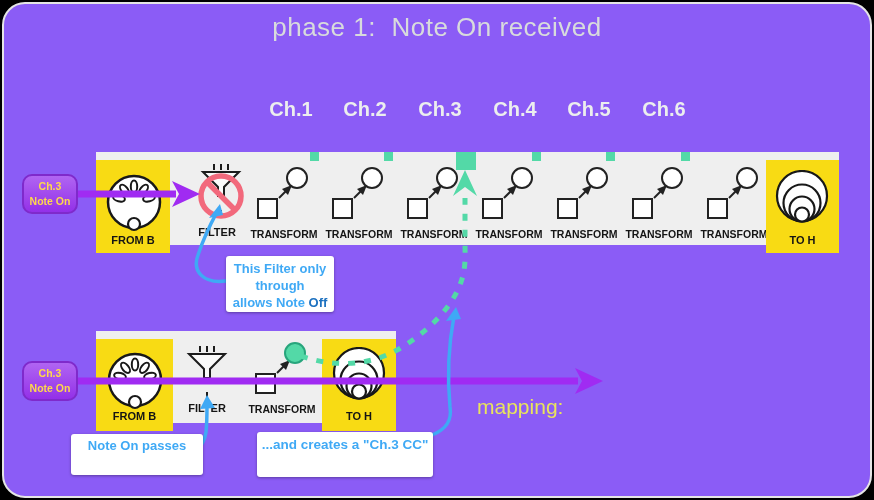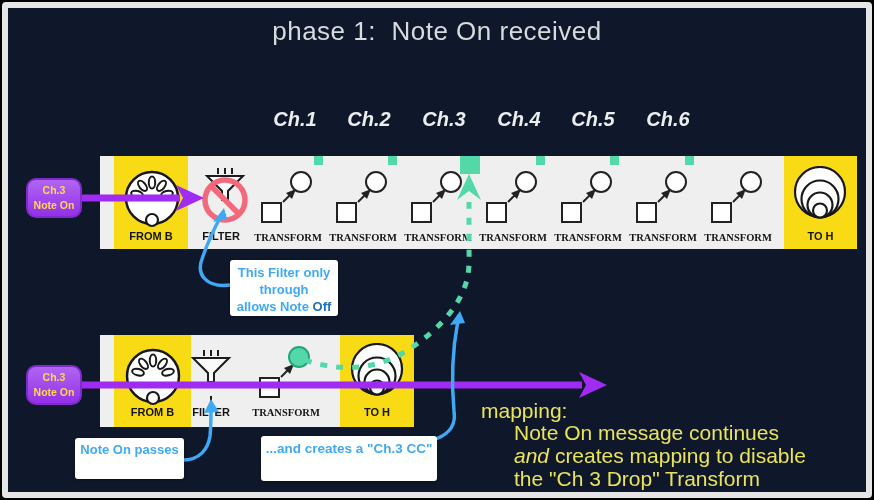--- a/index.html
+++ b/index.html
@@ -1,34 +1,34 @@
 <!DOCTYPE html>
 <html><head>
 <meta charset="utf-8">
 <style>
   html,body{margin:0;padding:0;background:#000;width:874px;height:500px;overflow:hidden;
     font-family:"Liberation Sans",sans-serif;}
   .stage{position:relative;width:874px;height:500px;background:#000;}
-  .frame{position:absolute;left:2px;top:2px;right:2px;bottom:2px;background:#0f172a;
-    border:6px solid #e5e5e5;border-radius:4px;box-sizing:border-box;}
+  .frame{position:absolute;left:2px;top:2px;right:2px;bottom:2px;background:#8b5cf6;
+    border:2px solid #e5e5e5;border-radius:23px;box-sizing:border-box;}
   .title{position:absolute;left:0;top:8px;width:100%;text-align:center;color:#D8DBDC;
     font-size:26px;letter-spacing:.5px;white-space:pre;}
-  .ch{position:absolute;top:100px;transform:translateX(-50%);color:#ECEEEE;font-weight:700;
-    font-size:20px;font-style:italic;}
+  .ch{position:absolute;top:94px;transform:translateX(-50%);color:#ECEEEE;font-weight:700;
+    font-size:20px;}
   .mark{position:absolute;background:#53D9A7;z-index:2;}
   .strip{position:absolute;background:#EFEFEF;z-index:1;}
-  .yblock{position:absolute;top:0;height:100%;background:#F8DB14;margin-left:14px;}
+  .yblock{position:absolute;top:8px;height:100%;background:#F8DB14;}
   .blabel{position:absolute;text-align:center;font-weight:700;color:#141414;font-size:11px;
     white-space:nowrap;}
   .tlabel{font-size:10.5px;}
-  .group{position:absolute;font-family:Liberation Serif, serif;}
+  .group{position:absolute;}
   .callout{position:absolute;background:#fff;border-radius:3px;color:#3FA9F5;font-weight:700;
     text-align:center;box-sizing:border-box;z-index:6;box-shadow:0 1px 3px rgba(0,0,0,.35);}
   .co1{left:222px;top:252px;width:108px;height:56px;font-size:13px;line-height:1.3;padding-top:5px;}
-  .co2{left:67px;top:430px;width:109px;height:41px;font-size:13px;line-height:1.3;padding-top:4px;}
+  .co2{left:67px;top:430px;width:132px;height:41px;font-size:13px;line-height:1.3;padding-top:4px;}
   .co3{left:253px;top:428px;width:176px;height:45px;font-size:13.5px;line-height:1.3;padding-top:4px;}
   .co-bold{color:#1E72C0;font-weight:800;}
   .badge{position:absolute;width:56px;height:40px;border-radius:10px;z-index:7;
     background:linear-gradient(#B065F2,#9330E8);border:2px solid #7F2ACB;box-sizing:border-box;
     color:#FFD94B;font-weight:700;font-size:10.5px;text-align:center;line-height:15px;padding-top:3px;}
   .result-label{position:absolute;left:473px;top:391px;color:#E9E45C;font-size:21px;z-index:4;}
   .result-lines{position:absolute;left:506px;top:413px;color:#E9E45C;font-size:21px;
     line-height:23px;z-index:4;white-space:nowrap;}
   .result-lines .it{font-style:italic;}
   .overlay{position:absolute;left:0;top:0;z-index:5;pointer-events:none;}
@@ -244,20 +244,15 @@
     <div><span>allows Note </span><span class="co-bold">Off</span></div>
   </div>
   <div class="callout co2">
     <div>Note On passes</div>
   </div>
   <div class="callout co3">
     <div>...and creates a "Ch.3 CC"</div>
   </div>
 
   <div class="result-label">mapping:</div>
-  <div class="result-lines">
-    <div>Note On message continues</div>
-    <div><span class="it">and</span><span> creates mapping to disable</span></div>
-    <div>the "Ch 3 Drop" Transform</div>
-  </div>
 
  </div>
 </div>
 
 </body></html>

